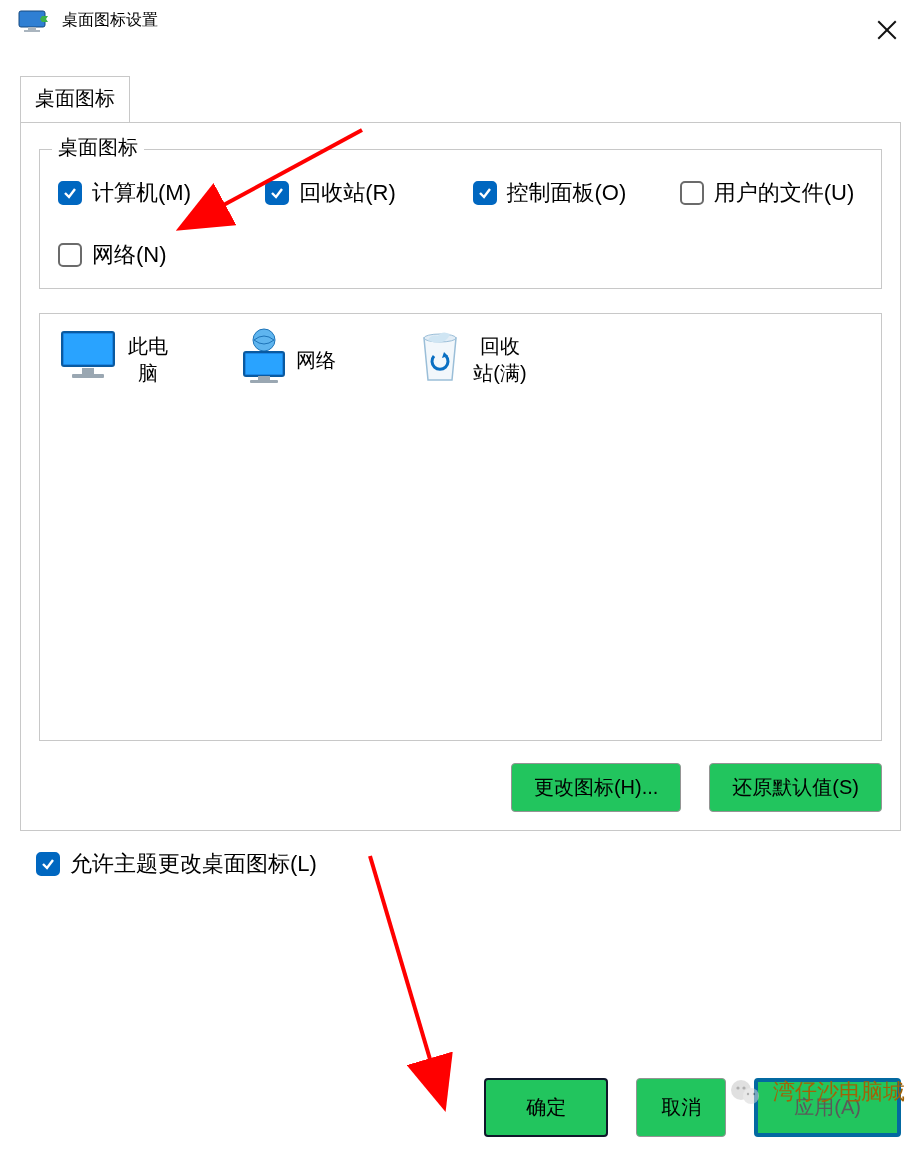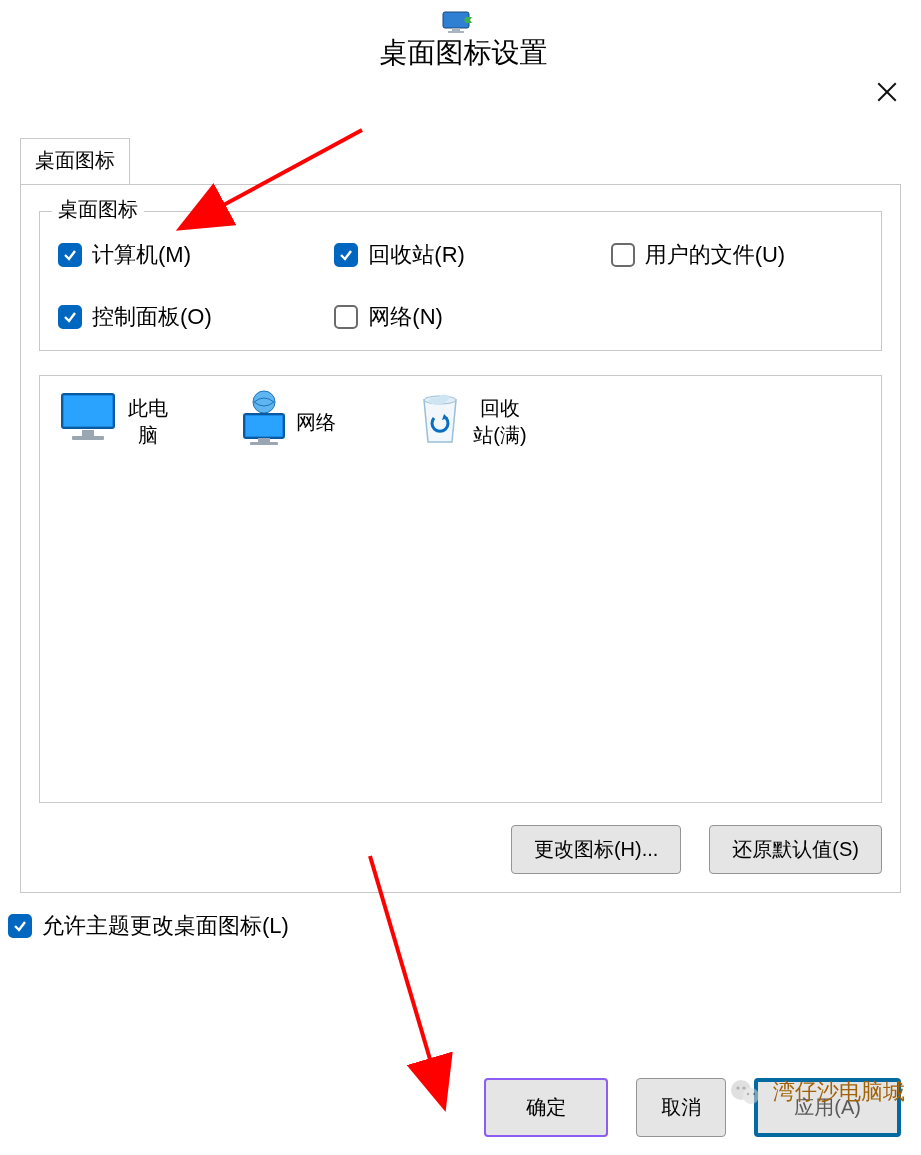--- a/index.html
+++ b/index.html
@@ -9,24 +9,23 @@
     font-size: 18px;
     background: #ffffff;
     color: #000;
     width: 921px;
     height: 1155px;
     position: relative;
     overflow: hidden;
   }
   .titlebar {
     display: flex;
-    align-items: center;
+    align-items: flex-start;
     padding: 10px 12px 8px 18px;
-    font-size: 28px;
-    flex-direction: column;
+    font-size: 16px;
   }
   .titlebar .title-icon {
     width: 32px; height: 24px; margin-right: 12px;
   }
   .titlebar .close-btn {
     margin-left: auto;
     width: 44px; height: 40px;
     display: flex; align-items: center; justify-content: center;
     font-size: 28px; cursor: pointer;
   }
@@ -57,21 +56,21 @@
   }
   .groupbox-title {
     position: absolute;
     top: -16px; left: 12px;
     background: #fff;
     padding: 0 6px;
     font-size: 20px;
   }
   .check-grid {
     display: grid;
-    grid-template-columns: 1fr 1fr 1fr;
+    grid-template-columns: 1fr 1fr 1fr 1fr;
     row-gap: 32px;
     column-gap: 24px;
   }
   .checkrow {
     display: flex;
     align-items: center;
     gap: 10px;
     font-size: 22px;
     cursor: pointer;
   }
@@ -113,40 +112,40 @@
     display: flex; align-items: flex-end; justify-content: center;
     margin-bottom: 8px;
   }
   .btn-row {
     display: flex;
     justify-content: flex-end;
     gap: 28px;
   }
   .btn {
     border: 1px solid #949494;
-    background: #e5e5e5;
+    background: #22c55e;
     padding: 10px 22px;
     font-size: 20px;
     border-radius: 4px;
     cursor: pointer;
   }
   .theme-check {
-    margin: 18px 20px 0 8px;
+    margin: 18px 20px 0 36px;
     display: flex; align-items: center; gap: 10px;
     font-size: 22px;
     text-align: center;
   }
   .footer-btns {
     position: absolute;
     right: 20px; bottom: 18px;
     display: flex;
     gap: 28px;
   }
   .btn.primary {
-    border: 2px solid #8b5cf6;
+    border: 2px solid #0f172a;
     padding: 12px 40px;
   }
   .btn.wide { padding: 12px 24px; }
   .btn.faded {
     border: 4px solid #0369a1;
     color: #5a5a5a;
     padding: 12px 36px;
   }
   
   .arrow-svg { position: absolute; top: 0; left: 0; pointer-events: none; }
@@ -207,32 +206,32 @@
       </label>
       <label class="checkrow">
         <span class="cbox checked">
           <svg viewBox="0 0 16 16" width="16" height="16">
               <polyline points="3,8 7,12 13,4" fill="none" stroke="#fff" stroke-width="2.4"></polyline>
             </svg>
         </span>
         <span>回收站(R)</span>
       </label>
       <label class="checkrow">
-        <span class="cbox">
-          
-        </span>
-        <span>用户的文件(U)</span>
-      </label>
-      <label class="checkrow">
         <span class="cbox checked">
           <svg viewBox="0 0 16 16" width="16" height="16">
               <polyline points="3,8 7,12 13,4" fill="none" stroke="#fff" stroke-width="2.4"></polyline>
             </svg>
         </span>
         <span>控制面板(O)</span>
+      </label>
+      <label class="checkrow">
+        <span class="cbox">
+          
+        </span>
+        <span>用户的文件(U)</span>
       </label>
       <label class="checkrow">
         <span class="cbox">
           
         </span>
         <span>网络(N)</span>
       </label>
     </div>
   </fieldset>
 

